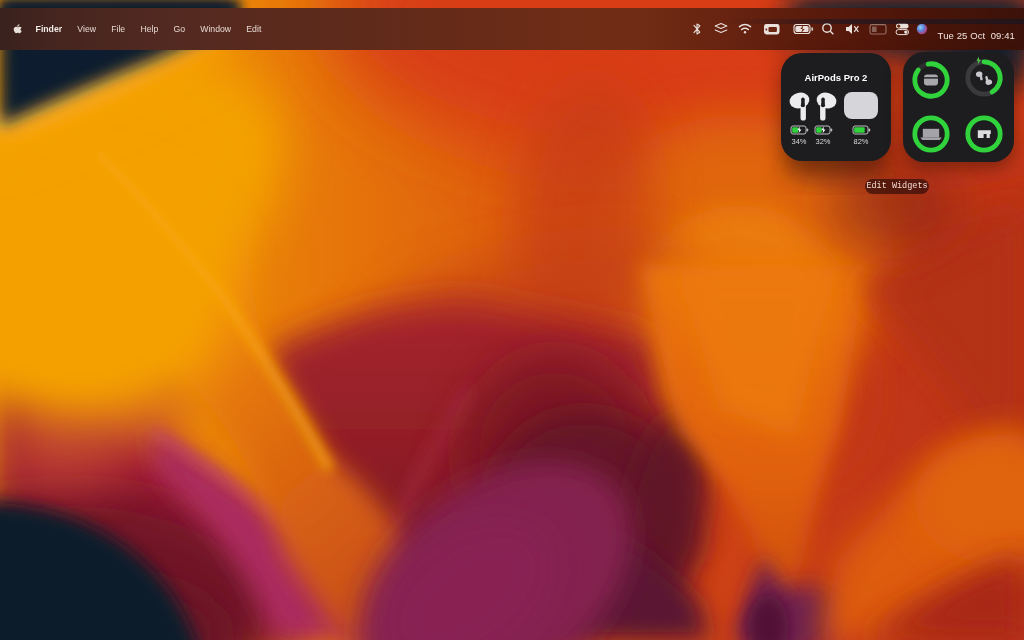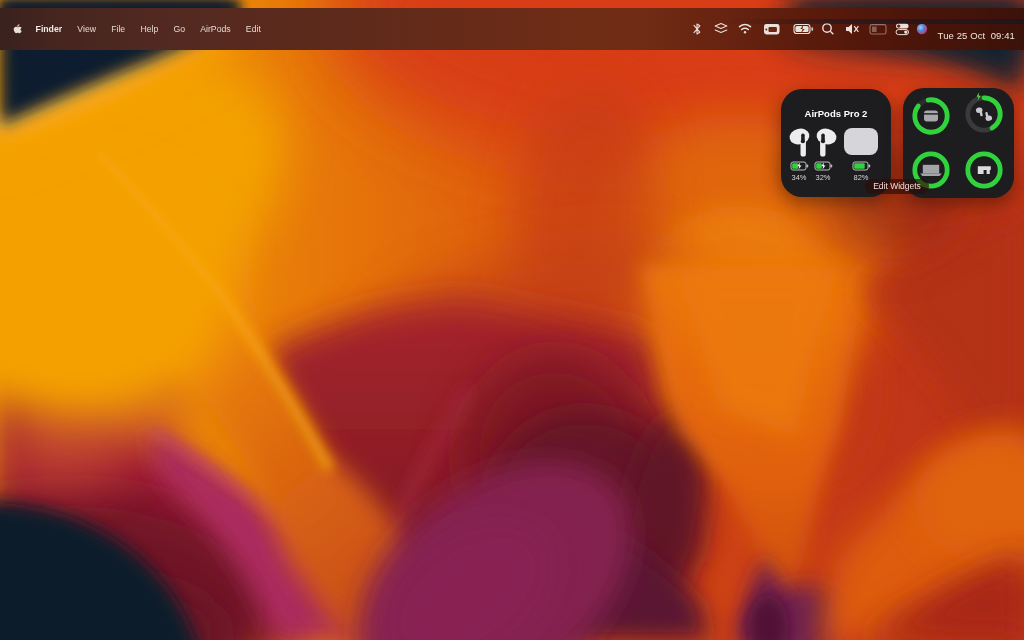--- a/index.html
+++ b/index.html
@@ -14,29 +14,28 @@
   }
   #menubar .left { display:flex; align-items:center; gap:0; }
   .mitem { padding:0 7.6px; color:#e6d9d2; }
   .mitem.bold { font-weight:bold; color:#f3ece8; }
   #menubar .right { margin-left:auto; display:flex; align-items:flex-end; color:#e8dfda; }
   .clock { font-size:9.5px; color:#f0e5e0; padding-right:9px; letter-spacing:.1px; }
   
   .widget {
     position:absolute; background:#1d1d1f; border-radius:21px;
     box-shadow:0 6px 18px rgba(30,10,5,.45);
-    margin-top:36px;
   }
   #w1 { left:781px; top:53px; width:110px; height:108px; }
   #w2 { left:903px; top:52px; width:111px; height:110px; }
   #w1 .title { text-align:center; color:#fff; font-weight:bold; font-size:9.5px; margin-top:19px; }
   #tooltip {
     position:absolute; left:865px; top:179px; width:64px; height:15px;
     background:rgba(46,13,9,.68); border-radius:7.5px; color:#f6dcd6;
-    font-size:8.5px; text-align:center; line-height:15px;
+    font-size:8.5px; text-align:center; line-height:15px;font-family:Liberation Mono, monospace;
   }
 </style>
 </head>
 <body>
 <svg id="wall" viewBox="0 0 1024 640" preserveAspectRatio="none">
   <defs>
     <linearGradient id="base" x1="0" y1="0" x2="1" y2="0">
       <stop offset="0" stop-color="#f09c06"></stop>
       <stop offset="0.28" stop-color="#e87c08"></stop>
       <stop offset="0.5" stop-color="#de5e0e"></stop>
@@ -163,21 +162,21 @@
     <span style="padding:0 6px 0 13px;">
       <svg width="9" height="11" viewBox="0 0 13 15" style="vertical-align:-2px;">
           <path fill="#e9e0db" d="M10.8 7.9c0-2 1.7-3 1.7-3s-1-1.4-2.6-1.5c-1.5-.2-2.3.8-2.9.8-.6 0-1.6-.8-2.7-.8C2.7 3.4 1 4.8 1 7.3c0 2.6 1.9 5.6 3.3 5.6.7 0 1.4-.7 2.6-.7 1.2 0 1.7.7 2.6.7 1.2 0 2.6-2.4 2.9-3.4-.1 0-1.6-.6-1.6-1.6zM8.4 2.2C9 1.5 9.4.5 9.3 0c-.9.1-1.9.7-2.5 1.4-.5.6-1 1.6-.9 2.2 1 0 1.9-.7 2.5-1.4z"></path>
         </svg>
     </span>
     <span class="mitem bold">Finder</span>
     <span class="mitem">View</span>
     <span class="mitem">File</span>
     <span class="mitem">Help</span>
     <span class="mitem">Go</span>
-    <span class="mitem">AirPods</span>
+    <span class="mitem">Window</span>
     <span class="mitem">Edit</span>
   </div>
   <div class="right">
     <svg width="247" height="24" viewBox="0 0 247 24" style="display:block;">
       <g fill="none" stroke="#e9e0db" stroke-width="1.1" stroke-linecap="round" stroke-linejoin="round">
         <path d="M3,8.3 L8.8,15.2 L6,17 V7 L8.8,8.8 L3,15.7"></path>
         <path d="M30,6.6 L35.8,9 L30,11.4 L24.2,9 Z"></path>
         <path d="M24.2,13 L30,15.4 L35.8,13"></path>
         <path d="M48.5,9.7 Q54,5.4 59.5,9.7" stroke-width="1.5"></path>
         <path d="M50.6,12.5 Q54,9.9 57.4,12.5" stroke-width="1.5"></path>

